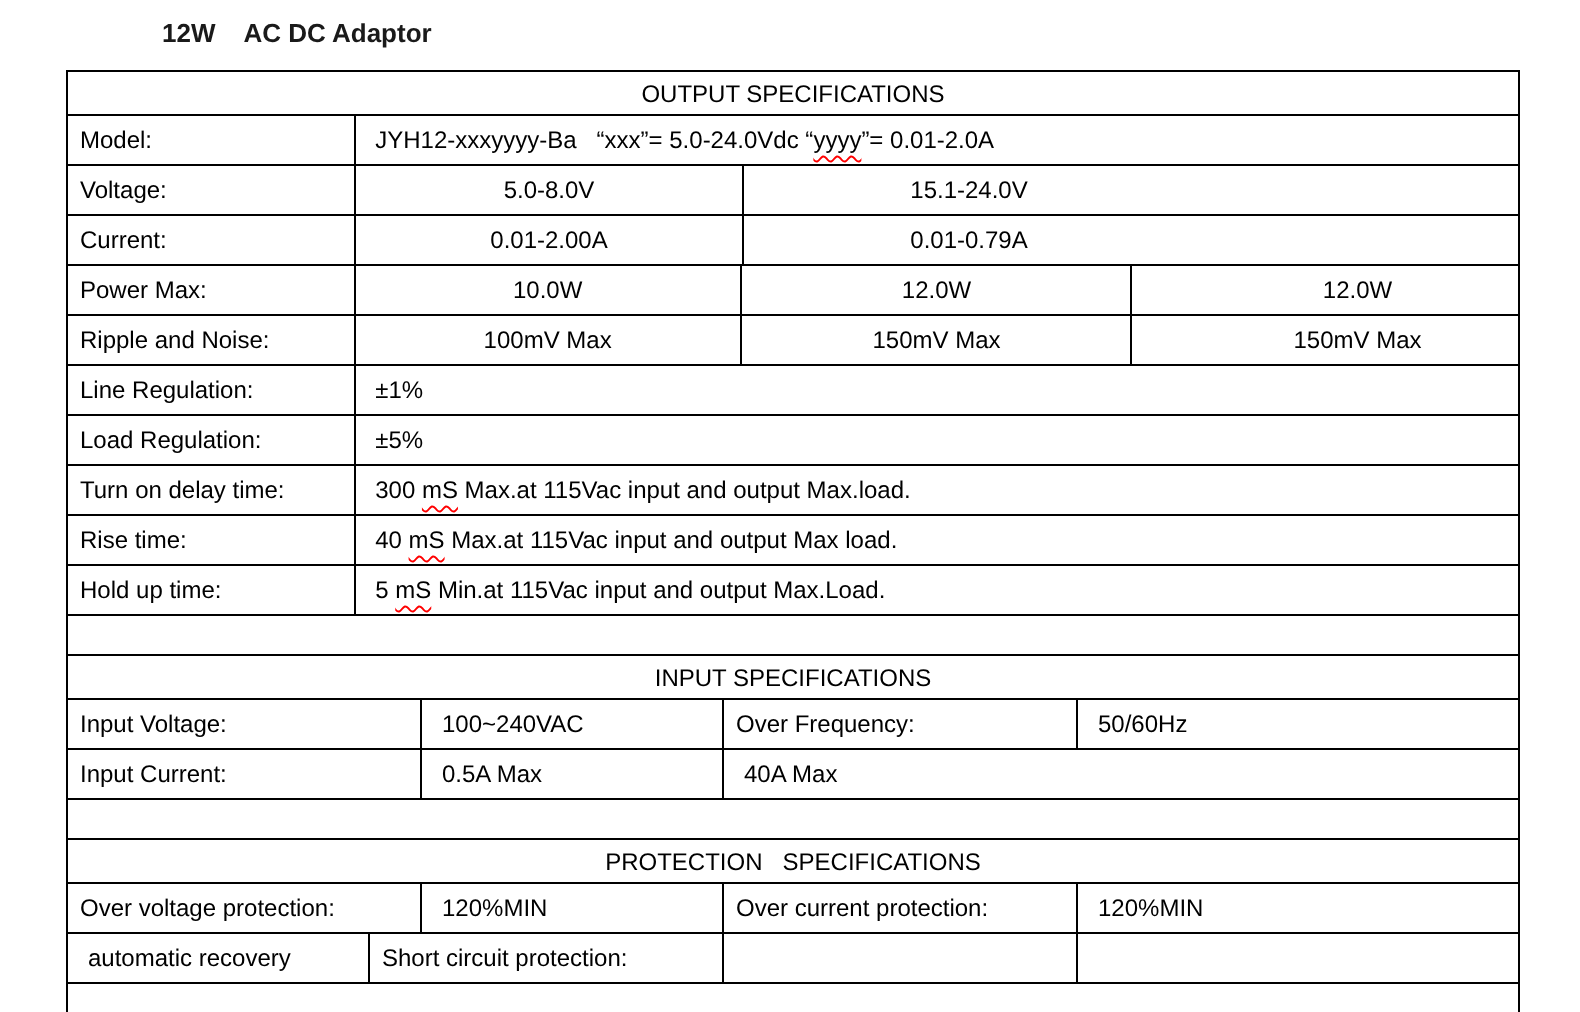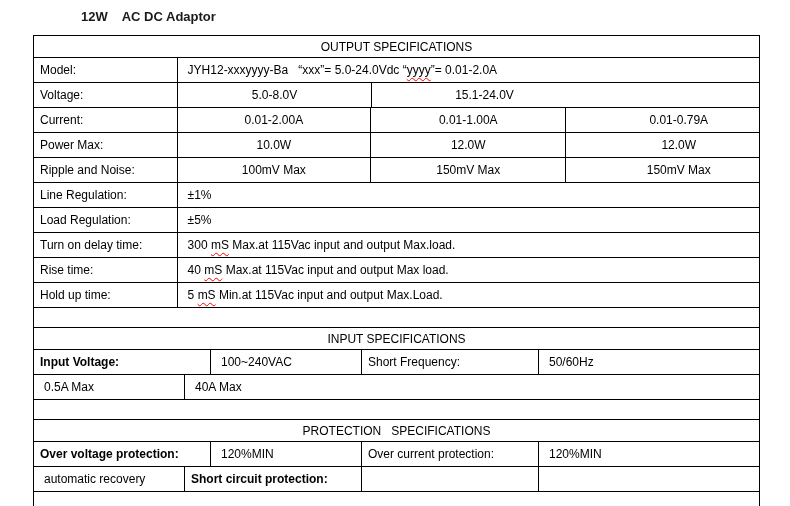--- a/index.html
+++ b/index.html
@@ -47,21 +47,21 @@
   .cell.full { width: 727px; }
   .cell.label { padding-left: 6px; }
   .cell.val { padding-left: 10px; }
   
   .c1 { width: 144px; }
   .c2 { width: 194px; }
   .c3 { width: 196px; }
   .c4 { width: 193px; padding-left: 32px; }
   .span3 { width: 583px; }
   
-  .i1 { width: 177px; font-weight: bold; }
+  .i1 { width: 177px; }
   .i2 { width: 151px; text-align: center; }
   .i3 { width: 177px; }
   .i4 { width: 190px; }
   .wavy {
     text-decoration: underline;
     text-decoration-style: wavy;
     text-decoration-color: #ff0000;
     text-decoration-thickness: 1px;
     text-underline-offset: 3px;
   }
@@ -84,21 +84,20 @@
 
   <div class="row">
     <div class="cell label c1">Voltage:</div>
     <div class="cell center c2">5.0-8.0V</div>
     <div class="cell center c4">15.1-24.0V</div>
   </div>
 
   <div class="row">
     <div class="cell label c1">Current:</div>
     <div class="cell center c2">0.01-2.00A</div>
-    <div class="cell center c3">0.01-1.00A</div>
     <div class="cell center c4">0.01-0.79A</div>
   </div>
 
   <div class="row">
     <div class="cell label c1">Power Max:</div>
     <div class="cell center c2">10.0W</div>
     <div class="cell center c3">12.0W</div>
     <div class="cell center c4">12.0W</div>
   </div>
 
@@ -138,25 +137,26 @@
     <div class="cell full"></div>
   </div>
 
   <div class="row header-row">
     <div class="cell full center">INPUT SPECIFICATIONS</div>
   </div>
 
   <div class="row">
     <div class="cell label i1">Input Voltage:</div>
     <div class="cell val i2">100~240VAC</div>
-    <div class="cell label i3">Short Frequency:</div>
+    <div class="cell label i3">Over Frequency:</div>
     <div class="cell val i4">50/60Hz</div>
   </div>
 
   <div class="row">
+    <div class="cell label i1">Input Current:</div>
     <div class="cell val i2">0.5A Max</div>
     <div class="cell val i4">40A Max</div>
   </div>
 
   <div class="row spacer">
     <div class="cell full"></div>
   </div>
 
   <div class="row header-row">
     <div class="cell full center pre">PROTECTION   SPECIFICATIONS</div>

